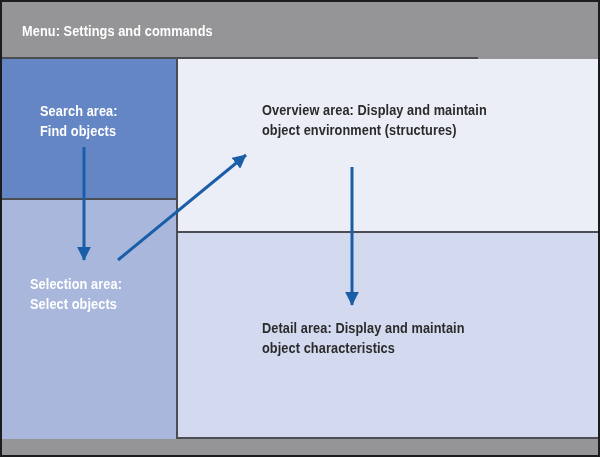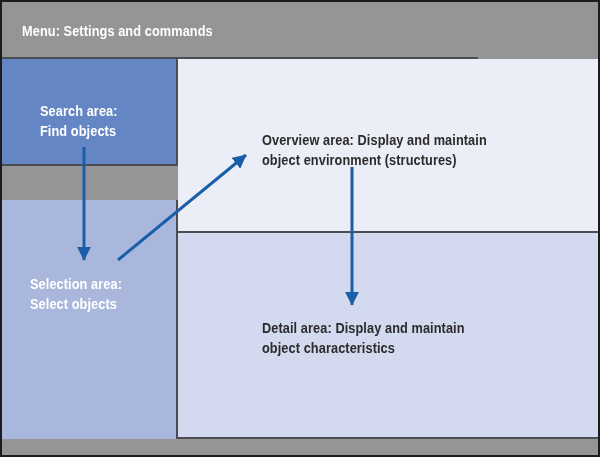--- a/index.html
+++ b/index.html
@@ -18,40 +18,40 @@
   .region { position: absolute; }
 
   .menu-bar {
     left: 0; top: 0; width: 476px; height: 57px;
     background: var(--menu_bar_bg, #959597);
     border-bottom: 2px solid var(--divider, #4c4d52);
   }
   .menu-bar .txt { position: absolute; left: 20px; top: 19px; }
 
   .search-area {
-    left: 0; top: 57px; width: 176px; height: 107px;
+    left: 0; top: 57px; width: 176px; height: 141px;
     background: var(--search_bg, #6486c4);
     border-right: 2px solid var(--divider, #4c4d52);
     border-bottom: 2px solid var(--divider, #4c4d52);
     padding: 42px 4px 0 38px;
   }
 
   .selection-area {
     left: 0; top: 198px; width: 176px; height: 285px;
     background: var(--selection_bg, #a9b7dc);
     border-right: 2px solid var(--divider, #4c4d52);
     border-bottom: 2px solid var(--divider, #4c4d52);
     padding: 74px 0 0 28px;
   }
 
   .overview-area {
     left: 176px; top: 57px; width: 420px; height: 174px;
     background: var(--overview_bg, #ebedf7);
     border-bottom: 2px solid var(--divider, #4c4d52);
-    padding: 71px 0 0 84px;
+    padding: 41px 0 0 84px;
   }
 
   .detail-area {
     left: 176px; top: 231px; width: 420px; height: 206px;
     background: var(--detail_bg, #d3d9ee);
     border-bottom: 2px solid var(--divider, #4c4d52);
     padding: 85px 0 0 84px;
   }
 
   .bottom-bar {

